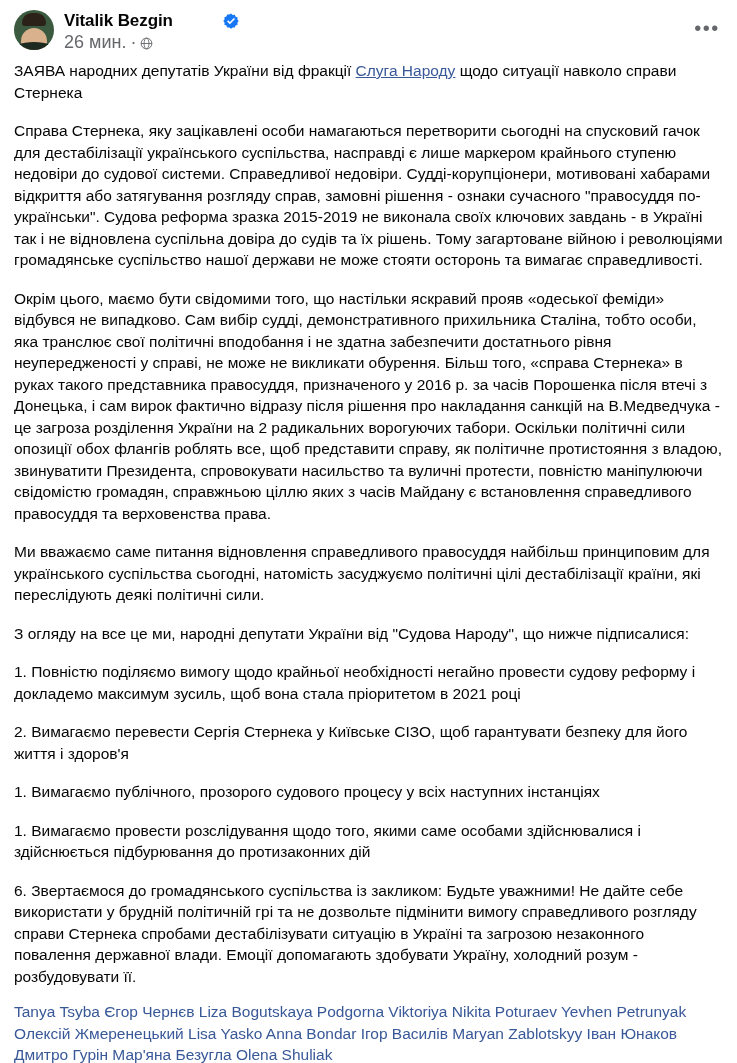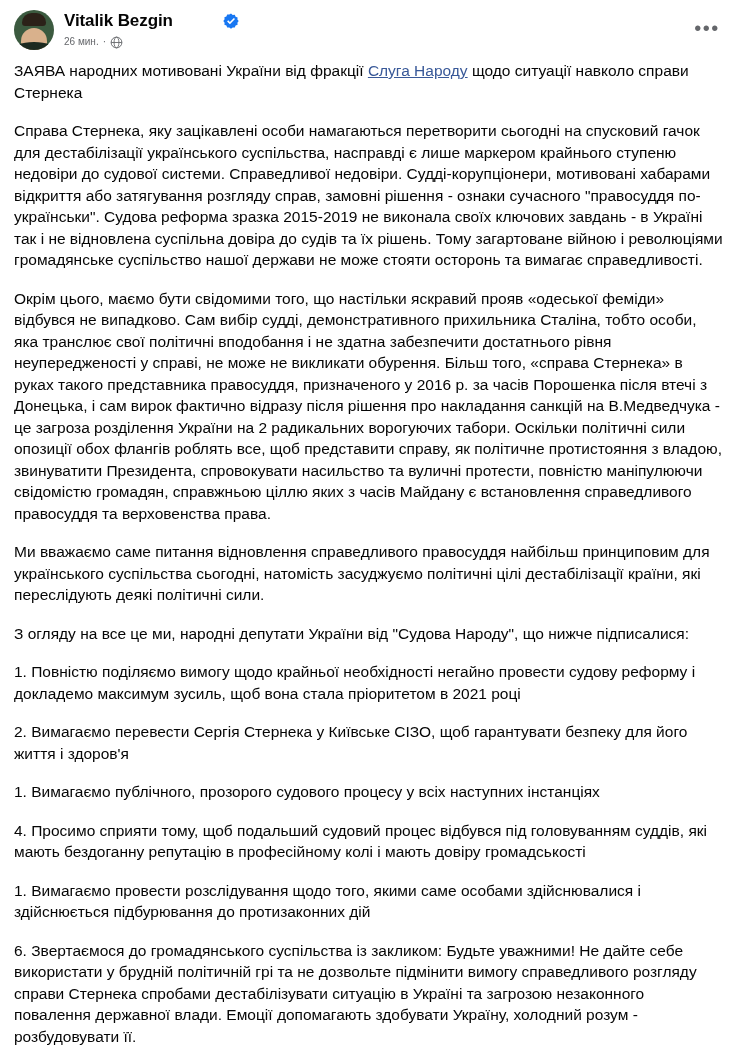--- a/index.html
+++ b/index.html
@@ -87,21 +87,21 @@
   .verified-icon {
     margin-left: 5px;
     width: 16px;
     height: 16px;
     display: inline-block;
   }
   .meta-row {
     display: flex;
     align-items: center;
     margin-top: 3px;
-    font-size: 10px;
+    font-size: 18px;
     color: #65676b;
     line-height: 16px;
   }
   .meta-sep {
     margin: 0 4px;
   }
   .globe-icon {
     width: 13px;
     height: 13px;
     display: inline-block;
@@ -179,31 +179,30 @@
         </span>
       </div>
     </div>
 
     <div class="menu-button">•••</div>
   </div>
 
   <div class="post-body">
 
     <p>
-      <span>ЗАЯВА народних мотивовані України від фракції </span><a class="link" href="#">Слуга Народу</a><span> щодо ситуації навколо справи Стернека</span>
+      <span>ЗАЯВА народних депутатів України від фракції </span><a class="link" href="#">Слуга Народу</a><span> щодо ситуації навколо справи Стернека</span>
     </p>
 
     <p>Справа Стернека, яку зацікавлені особи намагаються перетворити сьогодні на спусковий гачок для дестабілізації українського суспільства, насправді є лише маркером крайнього ступеню недовіри до судової системи. Справедливої недовіри. Судді-корупціонери, мотивовані хабарами відкриття або затягування розгляду справ, замовні рішення - ознаки сучасного "правосуддя по-українськи". Судова реформа зразка 2015-2019 не виконала своїх ключових завдань - в Україні так і не відновлена суспільна довіра до судів та їх рішень. Тому загартоване війною і революціями громадянське суспільство нашої держави не може стояти осторонь та вимагає справедливості.</p>
     <p>Окрім цього, маємо бути свідомими того, що настільки яскравий прояв «одеської феміди» відбувся не випадково. Сам вибір судді, демонстративного прихильника Сталіна, тобто особи, яка транслює свої політичні вподобання і не здатна забезпечити достатнього рівня неупередженості у справі, не може не викликати обурення. Більш того, «справа Стернека» в руках такого представника правосуддя, призначеного у 2016 р. за часів Порошенка після втечі з Донецька, і сам вирок фактично відразу після рішення про накладання санкцій на В.Медведчука - це  загроза розділення України на 2 радикальних ворогуючих табори. Оскільки політичні сили опозиції обох флангів роблять все, щоб представити справу, як політичне протистояння з владою, звинуватити Президента, спровокувати насильство та вуличні протести, повністю маніпулюючи свідомістю громадян, справжньою ціллю яких з часів Майдану є встановлення справедливого правосуддя та верховенства права.</p>
     <p>Ми вважаємо саме питання відновлення справедливого правосуддя найбільш принциповим для українського суспільства сьогодні, натомість засуджуємо політичні цілі дестабілізації країни, які переслідують деякі політичні сили.</p>
     <p>З огляду на все це ми, народні депутати України від "Судова Народу", що нижче підписалися:</p>
     <p>1. Повністю поділяємо вимогу щодо крайньої необхідності негайно провести судову реформу і докладемо максимум зусиль, щоб вона стала пріоритетом в 2021 році</p>
     <p>2. Вимагаємо перевести Сергія Стернека у Київське СІЗО, щоб гарантувати безпеку для його життя і здоров'я</p>
     <p>1. Вимагаємо публічного, прозорого судового процесу у всіх наступних інстанціях</p>
-    <p>4. Просимо сприяти тому, щоб подальший судовий процес відбувся під головуванням суддів, які мають бездоганну репутацію в професійному колі і мають довіру громадськості</p>
     <p>1. Вимагаємо провести розслідування щодо того, якими саме особами здійснювалися і здійснюється підбурювання до протизаконних дій</p>
     <p class="tight">6. Звертаємося до громадянського суспільства із закликом: Будьте уважними! Не дайте себе використати у брудній політичній грі та не дозвольте підмінити вимогу справедливого розгляду справи Стернека спробами дестабілізувати ситуацію в Україні та загрозою незаконного повалення державної влади. Емоції допомагають здобувати Україну, холодний розум - розбудовувати її.</p>
 
     <p class="signatures">Tanya Tsyba Єгор Чернєв Liza Bogutskaya Podgorna Viktoriya Nikita Poturaev Yevhen Petrunyak Олексій Жмеренецький Lisa Yasko Anna Bondar Ігор Василів Maryan Zablotskyy Іван Юнаков Дмитро Гурін Мар'яна Безугла Olena Shuliak</p>
 
   </div>
 
 </div>
 
 </body></html>

